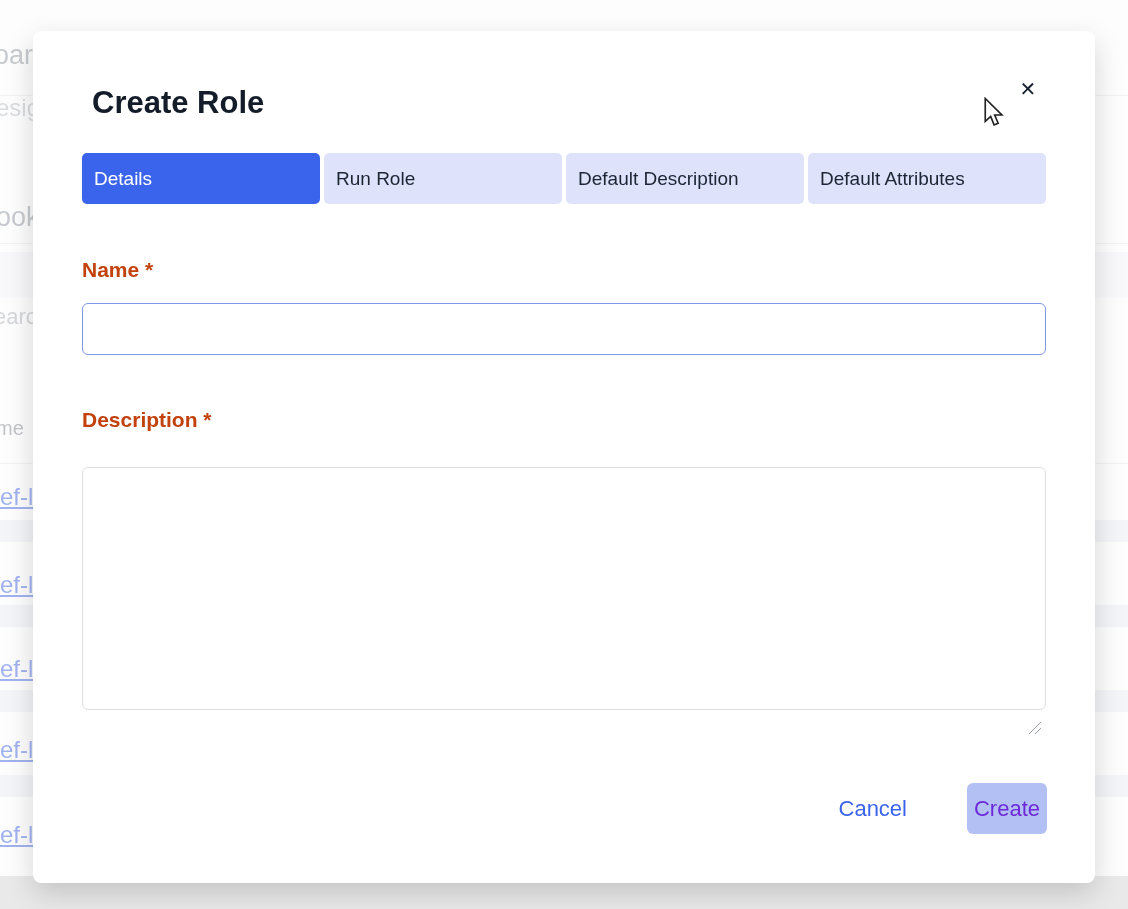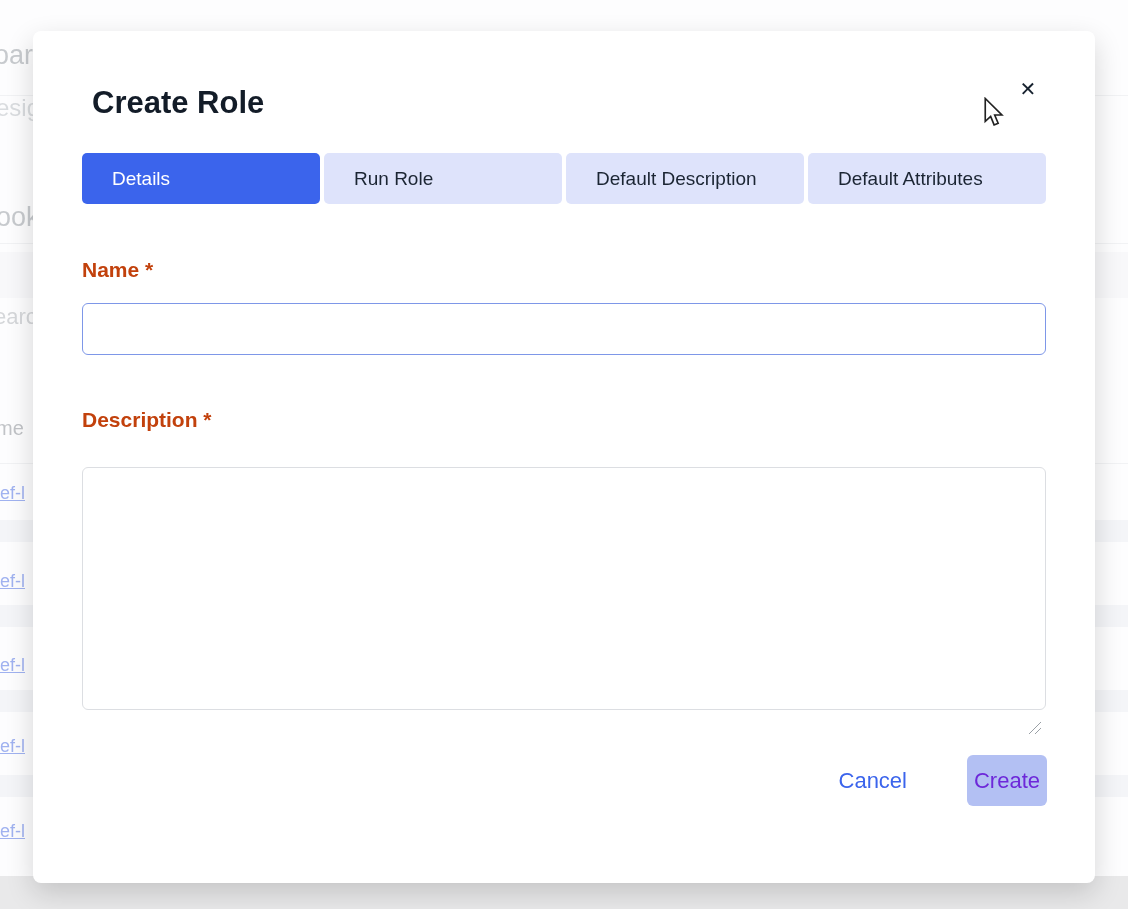--- a/index.html
+++ b/index.html
@@ -17,21 +17,21 @@
   .f3{top:202px;left:-4px;font-size:27px;color:#8f959c;}
   .f4{top:304px;left:-6px;font-size:22px;color:#aaaeb4;}
   .f5{top:417px;left:-4px;font-size:20px;color:#82878e;}
   .bg-line{position:absolute;left:0;right:0;height:1px;background:#e3e4e8;}
   .l1{top:95px;} .l2{top:243px;} .l3{top:463px;}
   .bg-band{position:absolute;left:0;right:0;background:#f0f1f5;}
   .search-band{top:252px;height:46px;}
   .stripe{position:absolute;left:0;right:0;height:22px;background:#e9ebf0;}
   .s1{top:520px;} .s2{top:605px;} .s3{top:690px;} .s4{top:775px;}
   .bg-link{
-    position:absolute;left:0;font-size:18px;color:#4064e0;
+    position:absolute;left:0;font-size:24px;color:#4064e0;
     text-decoration:underline;white-space:nowrap;
   }
   .r1{top:483px;} .r2{top:571px;} .r3{top:655px;} .r4{top:736px;} .r5{top:821px;}
   .bottom-band{position:absolute;left:0;right:0;top:876px;height:33px;background:#d2d2d4;}
   
   .overlay{position:absolute;inset:0;background:rgba(255,255,255,0.5);z-index:1;}
   
   .modal{
     position:absolute;left:33px;top:31px;width:1062px;height:852px;
     background:#ffffff;border-radius:8px;z-index:2;
@@ -45,21 +45,21 @@
     position:absolute;top:43px;right:52px;width:30px;height:30px;
     background:none;border:none;padding:0;cursor:pointer;
     font-size:20px;line-height:30px;color:#16212e;text-align:center;
     font-family:"DejaVu Sans",sans-serif;
   }
   .tabs{
     position:absolute;top:122px;left:49px;right:49px;height:51px;
     display:flex;gap:4px;
   }
   .tab{
-    flex:1;display:flex;align-items:center;padding-left:30px;
+    flex:1;display:flex;align-items:center;padding-left:12px;
     background:#dee3fb;color:#1b2533;font-size:19px;
     border-radius:5px;cursor:pointer;user-select:none;
   }
   .tab.active{background:#3b64ec;color:#ffffff;}
   .field-label{
     position:absolute;left:49px;font-size:21px;line-height:30px;
     font-weight:600;color:#c2410c;
   }
   .name-label{top:224px;}
   .desc-label{top:374px;}
@@ -71,21 +71,21 @@
   }
   .desc-input{
     position:absolute;top:436px;left:49px;right:49px;height:243px;
     box-sizing:border-box;border:1px solid #dcdee2;border-radius:6px;
     background:#fff;font-size:19px;padding:12px 14px;color:#1f2a44;outline:none;
     resize:none;
     font-family:"Liberation Sans","DejaVu Sans",sans-serif;
   }
   .resize-handle{position:absolute;top:690px;right:53px;width:14px;height:14px;cursor:nwse-resize;}
   .actions{
-    position:absolute;top:724px;right:48px;height:51px;
+    position:absolute;top:752px;right:48px;height:51px;
     display:flex;align-items:center;gap:60px;
   }
   .cancel-btn{
     background:none;border:none;padding:0;cursor:pointer;
     font-size:22px;color:#3b64ec;
     font-family:"Liberation Sans","DejaVu Sans",sans-serif;
   }
   .create-btn{
     width:80px;height:51px;border:none;border-radius:6px;
     background:#b3c0f3;color:#6d28d9;font-size:22px;cursor:default;

